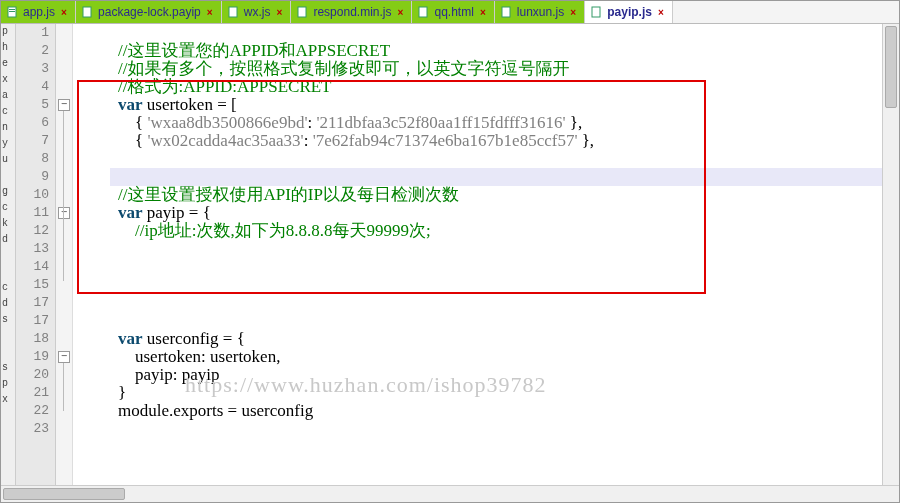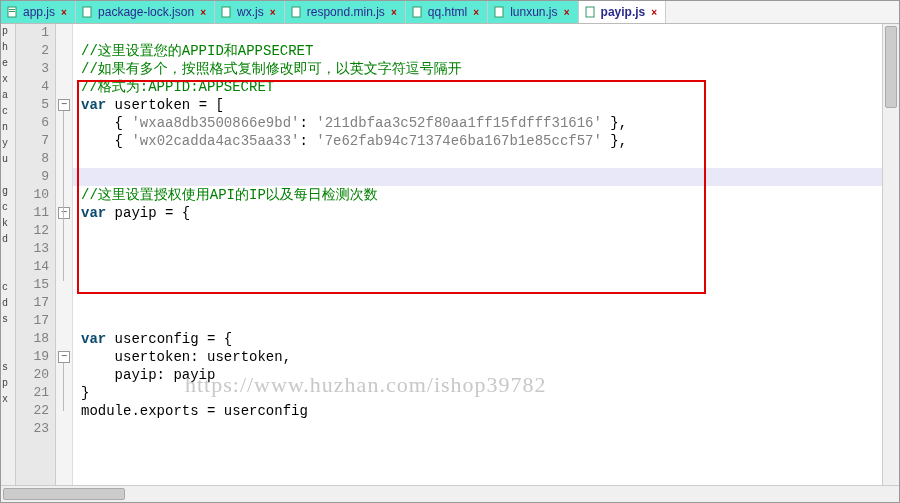--- a/index.html
+++ b/index.html
@@ -31,21 +31,21 @@
     align-items: stretch;
     font-family: "Simsun", "Arial", sans-serif;
     font-size: 12px;
     overflow: hidden;
   }
   .tab {
     display: inline-flex;
     align-items: center;
     padding: 0 6px;
     border-right: 1px solid #ccc;
-    background: #5eead4;
+    background: #84cc16;
     color: #2a2a8e;
     cursor: pointer;
     white-space: nowrap;
   }
   .tab.active {
     background: #ffffff;
     font-weight: bold;
   }
   .tab .file-icon {
     width: 12px;
@@ -130,22 +130,23 @@
     flex: 1;
     position: relative;
     background: #ffffff;
     overflow: hidden;
   }
   .code-line {
     height: 18px;
     line-height: 18px;
     white-space: pre;
     padding-left: 8px;
-    font-family: Liberation Mono, monospace;
-    font-size: 14px;
+    font-family: Liberation Serif, serif;
+    font-size: 17px;
+    margin-left: 37px;
   }
   .code-line.current {
     background: #e8e8f8;
   }
   .tok-comment { color: #008000; }
   .tok-keyword { color: #0c4a6e; font-weight: bold; }
   .tok-ident   { color: #000000; }
   .tok-string  { color: #808080; }
   .tok-number  { color: #da8b00; }
   .tok-punct   { color: #000000; }
@@ -207,21 +208,21 @@
       </span>
       <span>app.js</span>
       <span class="close-icon">×</span>
     </div>
     <div class="tab">
       <span class="file-icon">
         <svg viewBox="0 0 12 12">
             <rect x="1" y="1" width="8" height="10" fill="#fff" stroke="#396" stroke-width="1"></rect>
           </svg>
       </span>
-      <span>package-lock.json</span>
+      <span>package-lock.payip</span>
       <span class="close-icon">×</span>
     </div>
     <div class="tab">
       <span class="file-icon">
         <svg viewBox="0 0 12 12">
             <rect x="1" y="1" width="8" height="10" fill="#fff" stroke="#396" stroke-width="1"></rect>
           </svg>
       </span>
       <span>wx.js</span>
       <span class="close-icon">×</span>
@@ -332,21 +333,21 @@
       <div class="code-line"><span class="tok-comment">//这里设置您的APPID和APPSECRET</span></div>
       <div class="code-line"><span class="tok-comment">//如果有多个，按照格式复制修改即可，以英文字符逗号隔开</span></div>
       <div class="code-line"><span class="tok-comment">//格式为:APPID:APPSECRET</span></div>
       <div class="code-line"><span class="tok-keyword">var</span><span class="tok-ident"> usertoken </span><span class="tok-punct">= [</span></div>
       <div class="code-line"><span>    </span><span class="tok-punct">{ </span><span class="tok-string">'wxaa8db3500866e9bd'</span><span class="tok-punct">: </span><span class="tok-string">'211dbfaa3c52f80aa1ff15fdfff31616'</span><span class="tok-punct"> },</span></div>
       <div class="code-line"><span>    </span><span class="tok-punct">{ </span><span class="tok-string">'wx02cadda4ac35aa33'</span><span class="tok-punct">: </span><span class="tok-string">'7e62fab94c71374e6ba167b1e85ccf57'</span><span class="tok-punct"> },</span></div>
       <div class="code-line"></div>
       <div class="code-line current"></div>
       <div class="code-line"><span class="tok-comment">//这里设置授权使用API的IP以及每日检测次数</span></div>
       <div class="code-line"><span class="tok-keyword">var</span><span class="tok-ident"> payip </span><span class="tok-punct">= {</span></div>
-      <div class="code-line"><span>    </span></div>
+      <div class="code-line"><span>    </span><span class="tok-comment">//ip地址:次数,如下为8.8.8.8每天99999次;</span></div>
       <div class="code-line"></div>
       <div class="code-line"></div>
       <div class="code-line"></div>
       <div class="code-line"></div>
       <div class="code-line"></div>
       <div class="code-line"><span class="tok-keyword">var</span><span class="tok-ident"> userconfig </span><span class="tok-punct">= {</span></div>
       <div class="code-line"><span>    </span><span class="tok-ident">usertoken: usertoken,</span></div>
       <div class="code-line"><span>    </span><span class="tok-ident">payip: payip</span></div>
       <div class="code-line"><span class="tok-punct">}</span></div>
       <div class="code-line"><span class="tok-ident">module.exports </span><span class="tok-punct">=</span><span class="tok-ident"> userconfig</span></div>

